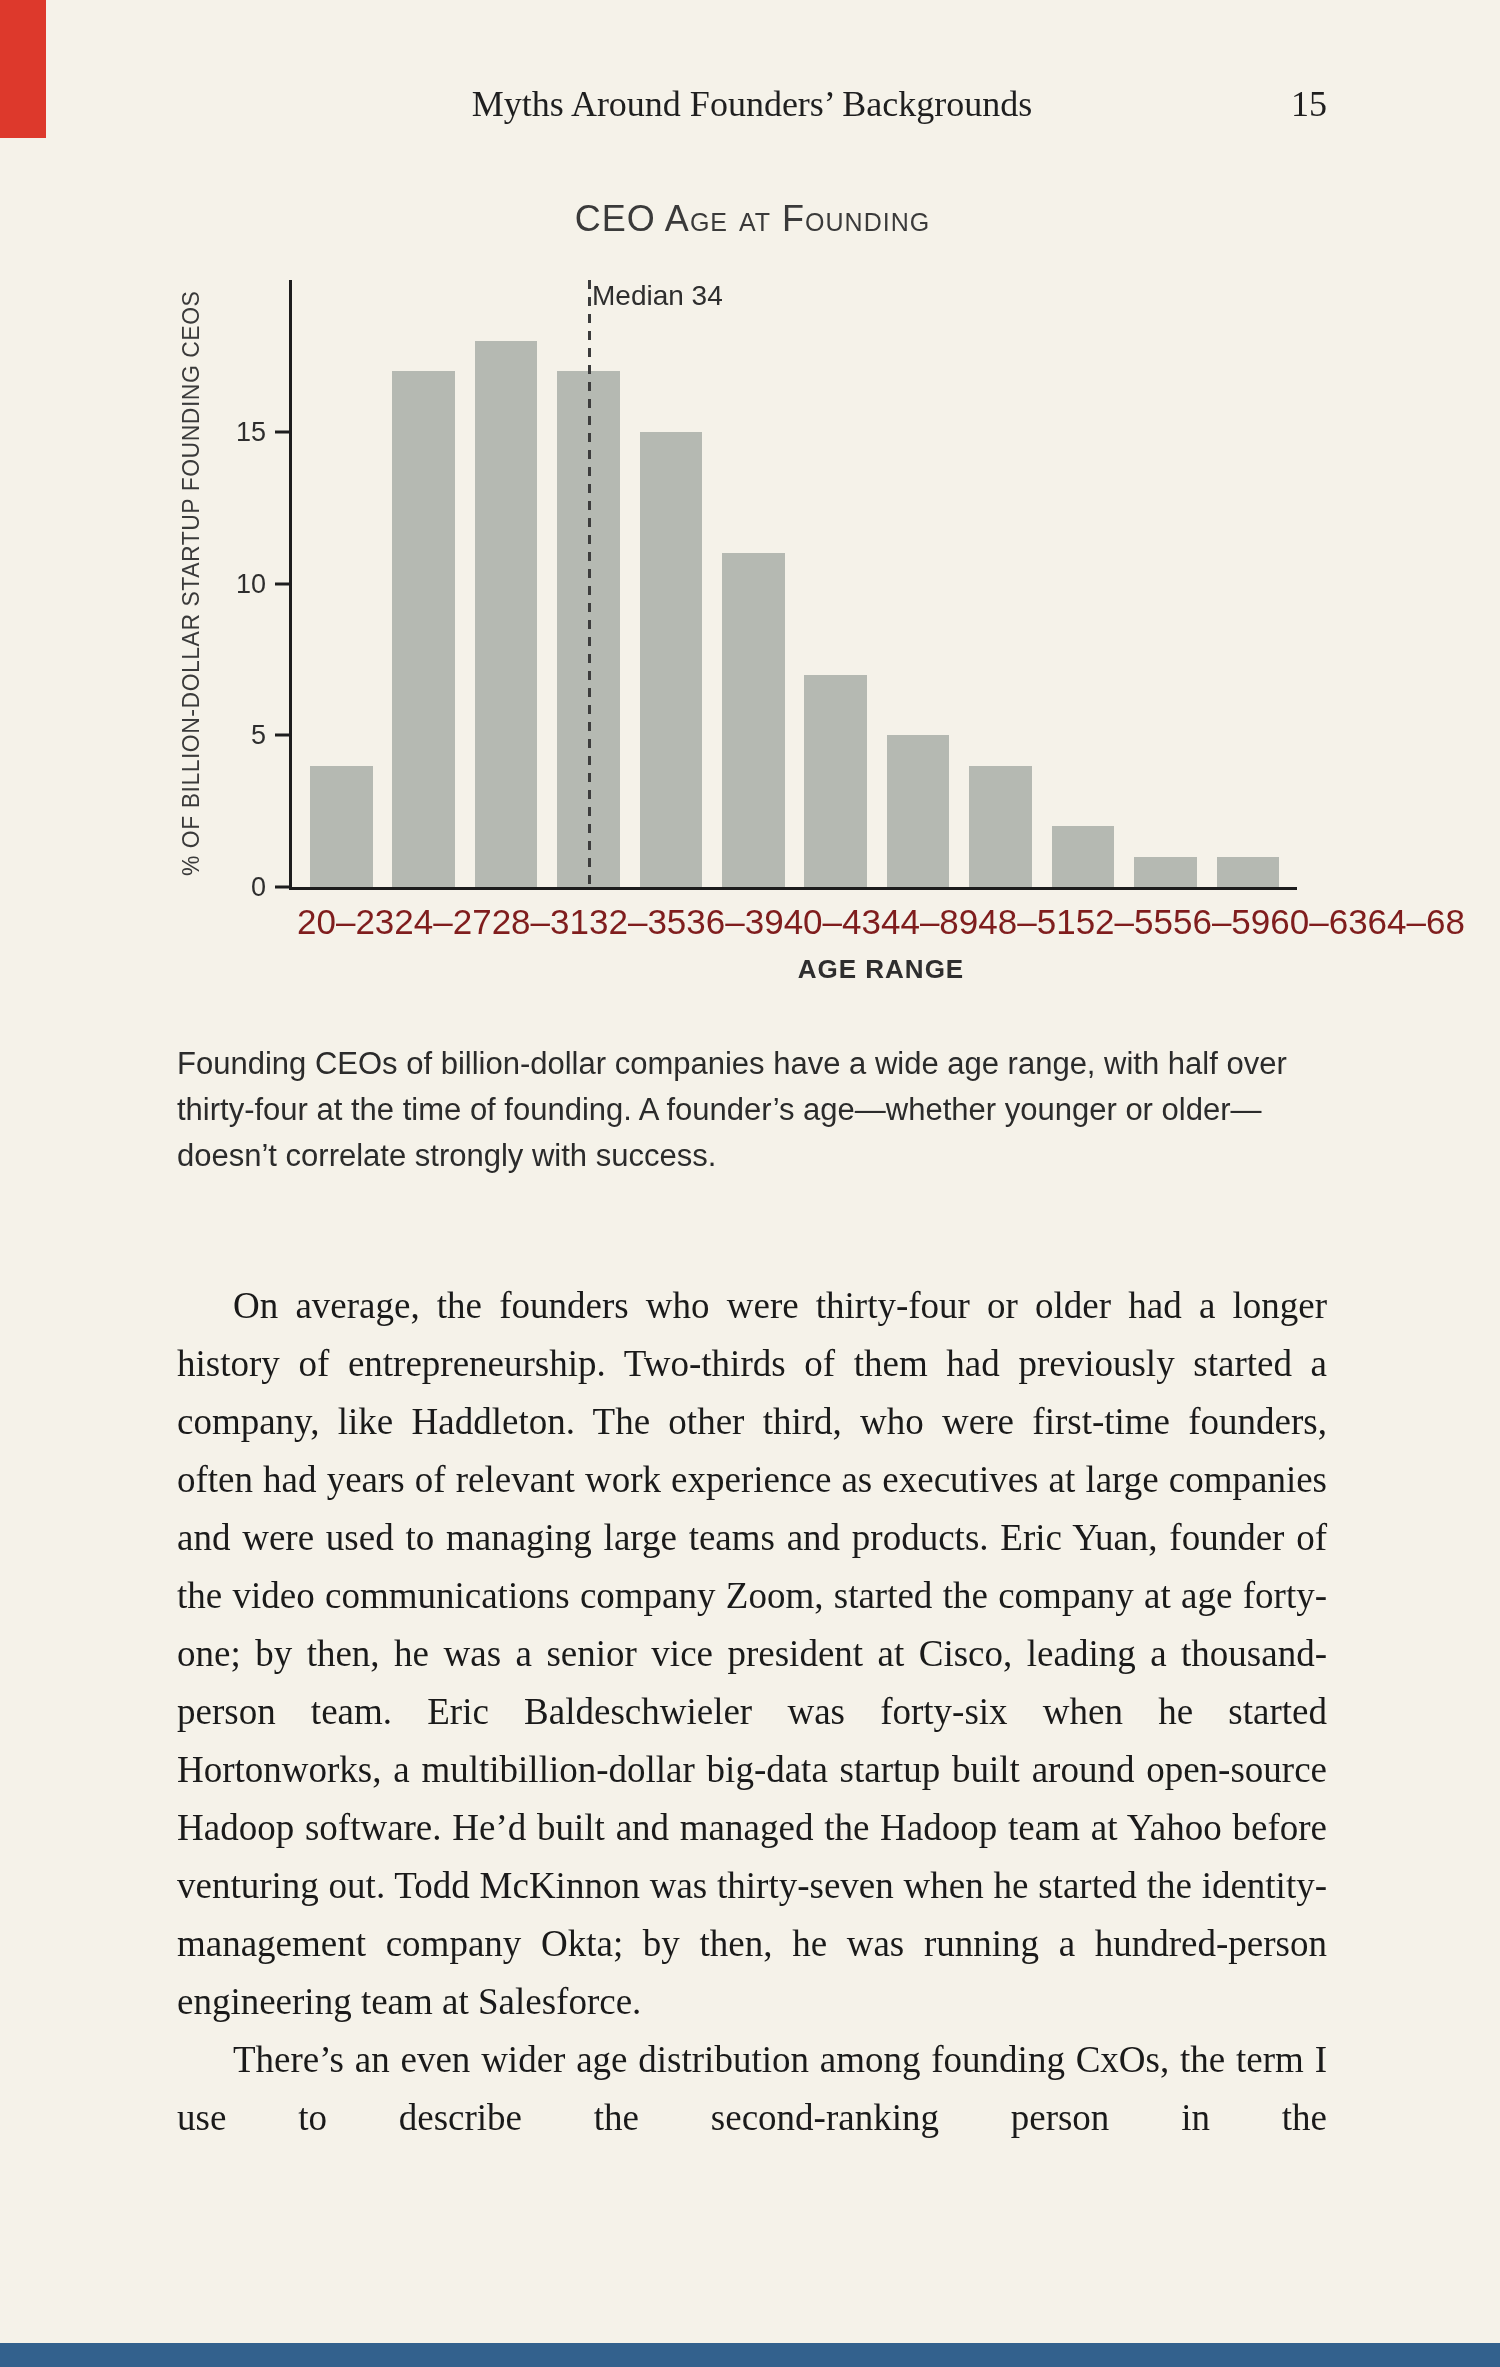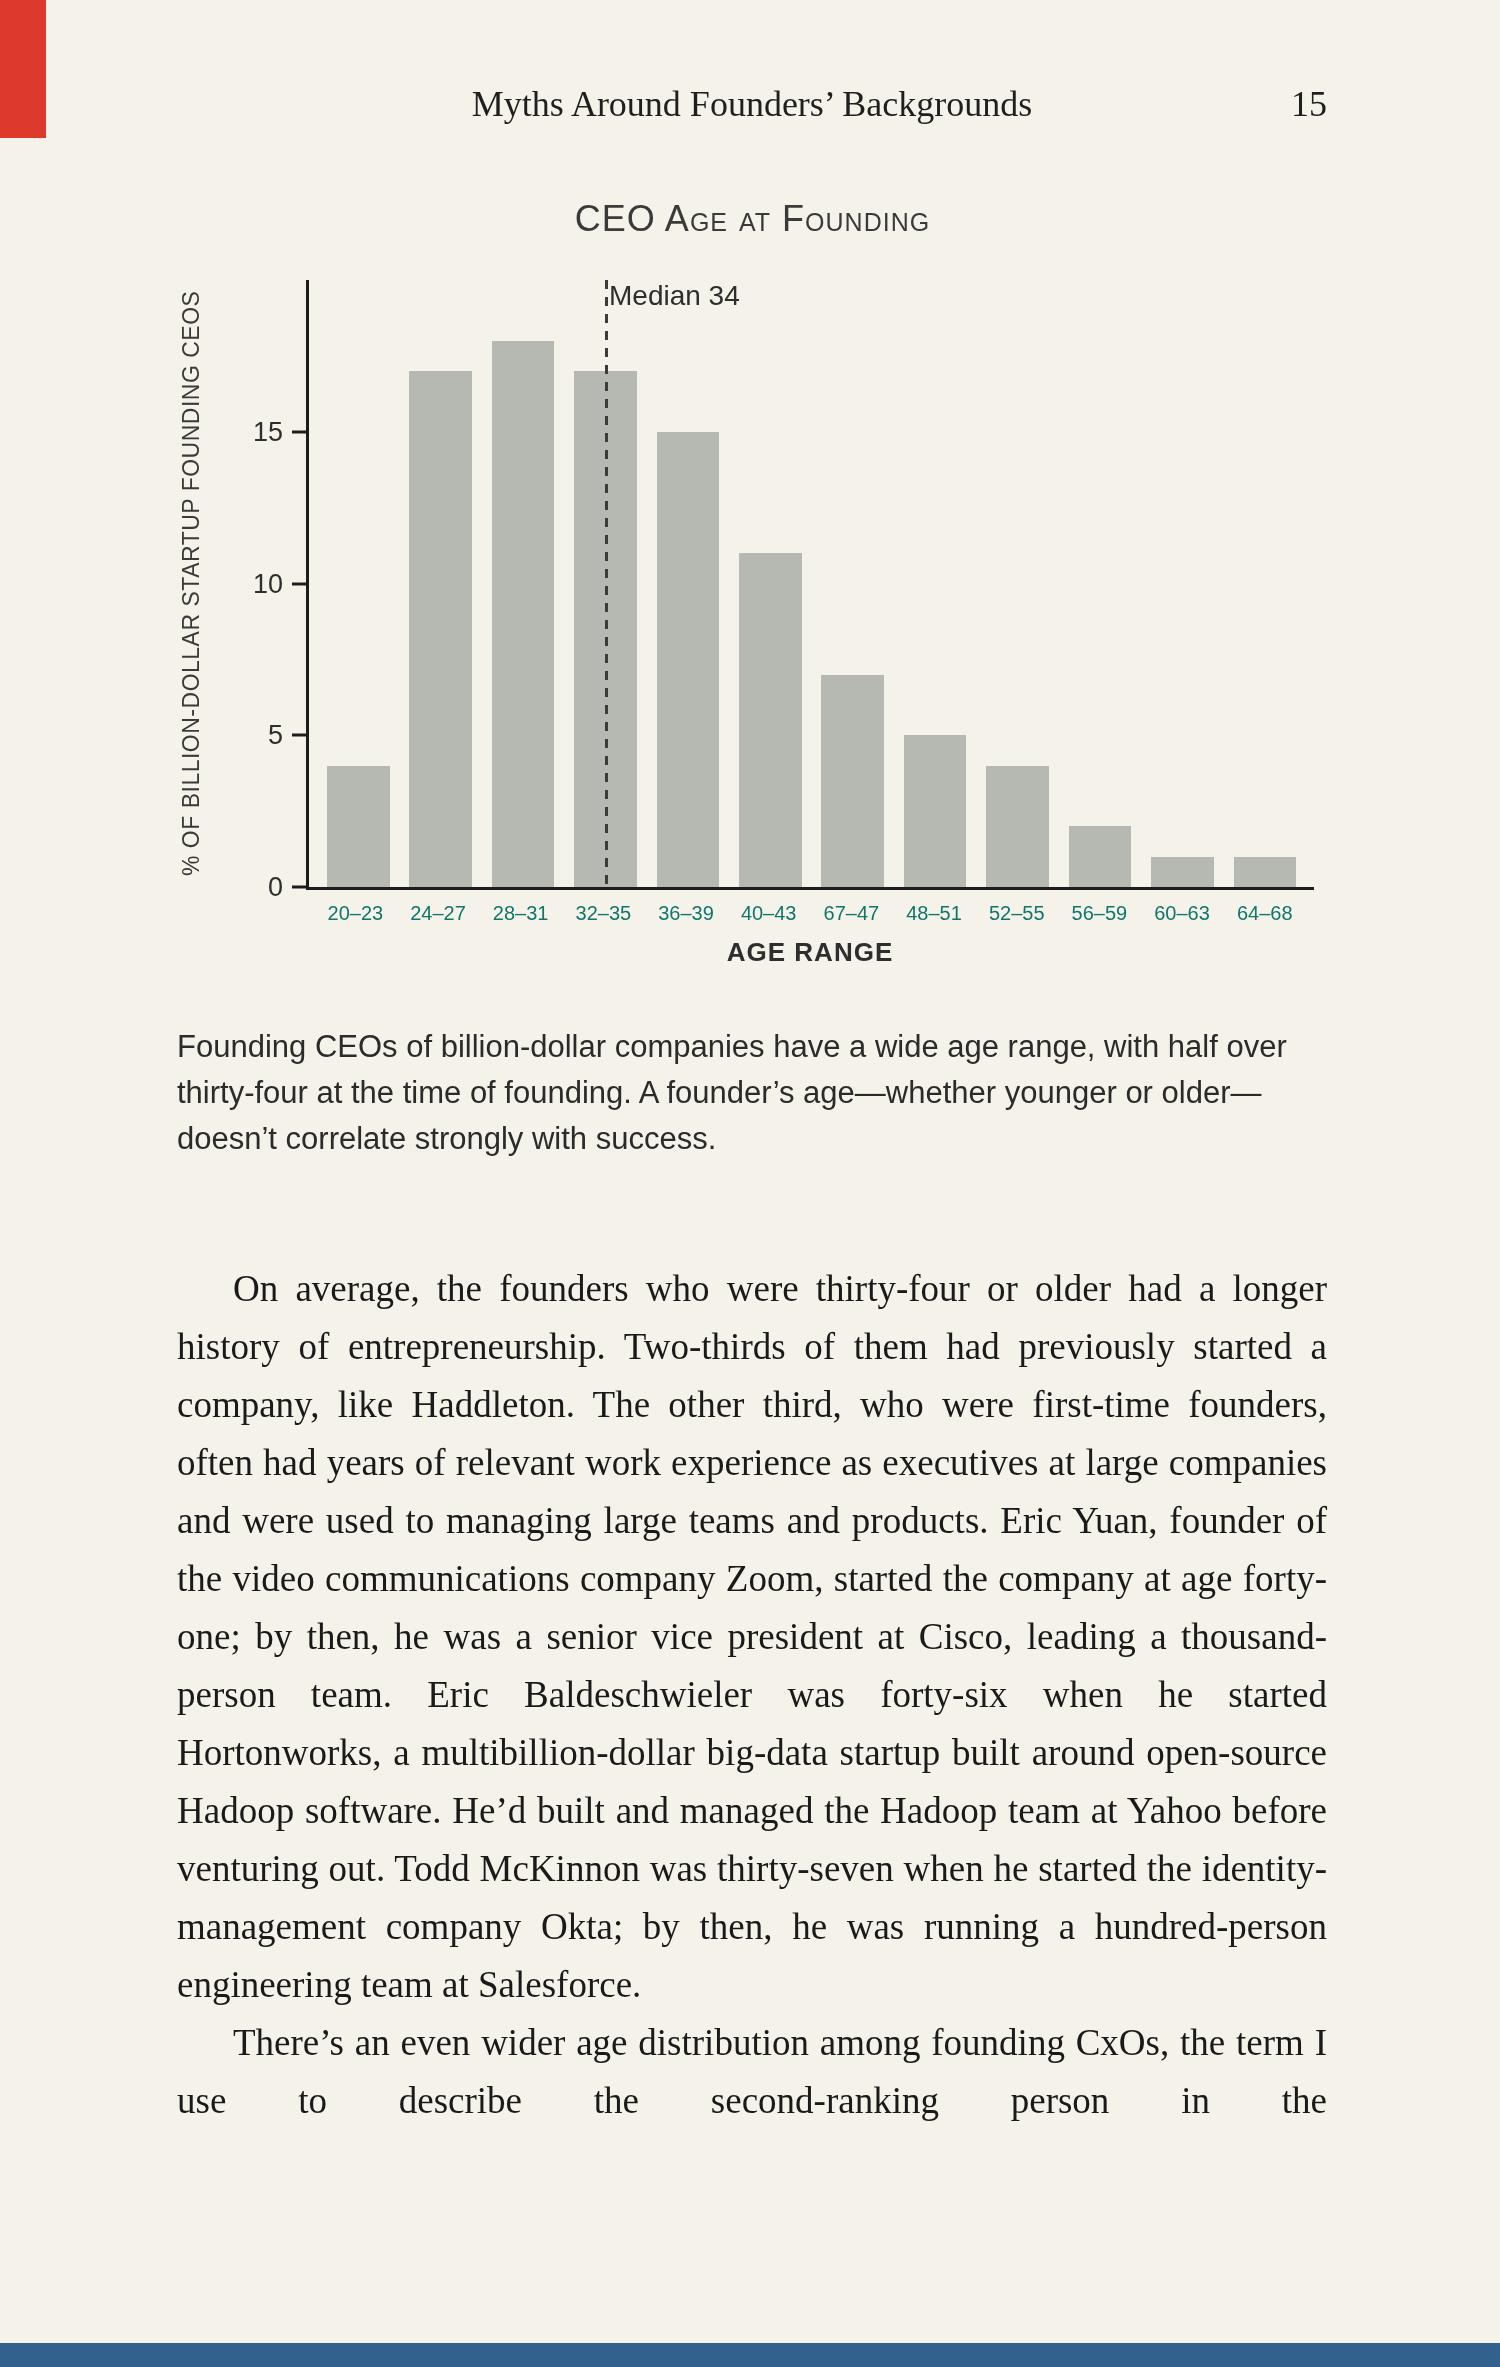--- a/index.html
+++ b/index.html
@@ -158,22 +158,22 @@
     white-space: nowrap;
   }
   .x-labels {
     display: flex;
     padding: 0 8px;
     margin-top: 12px;
   }
   .x-label {
     flex: 1;
     text-align: center;
-    font-size: 20px;
-    color: #0f766e;
+    font-size: 35px;
+    color: #7f1d1d;
     white-space: nowrap;
   }
   .x-axis-title {
     margin-top: 12px;
     text-align: center;
     font-size: 26px;
     letter-spacing: 1px;
     color: #2e2e2e;
     font-weight: bold;
   }
@@ -282,21 +282,21 @@
             <div class="median-line" style="left: 296px;"></div>
             <div class="median-label" style="left: 300px;">Median 34</div>
           </div>
           <div class="x-labels">
               <div class="x-label">20–23</div>
               <div class="x-label">24–27</div>
               <div class="x-label">28–31</div>
               <div class="x-label">32–35</div>
               <div class="x-label">36–39</div>
               <div class="x-label">40–43</div>
-              <div class="x-label">67–47</div>
+              <div class="x-label">44–89</div>
               <div class="x-label">48–51</div>
               <div class="x-label">52–55</div>
               <div class="x-label">56–59</div>
               <div class="x-label">60–63</div>
               <div class="x-label">64–68</div>
             </div>
           <div class="x-axis-title">AGE RANGE</div>
         </div>
       </div>
     </div>

